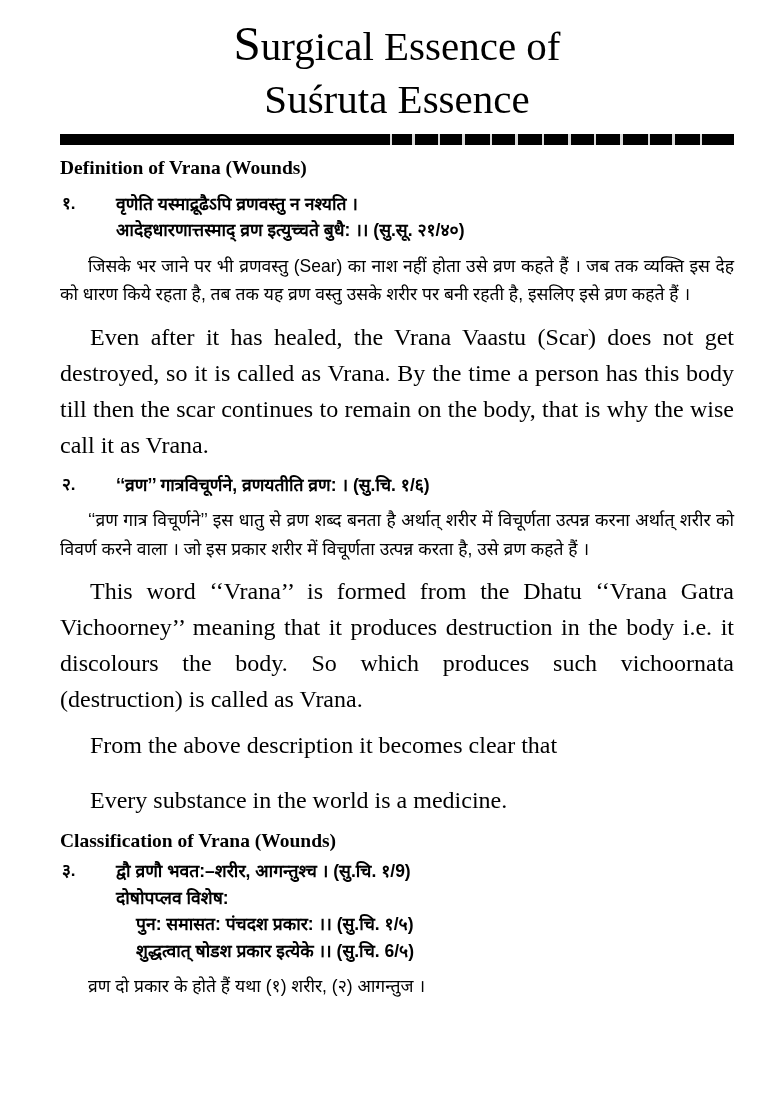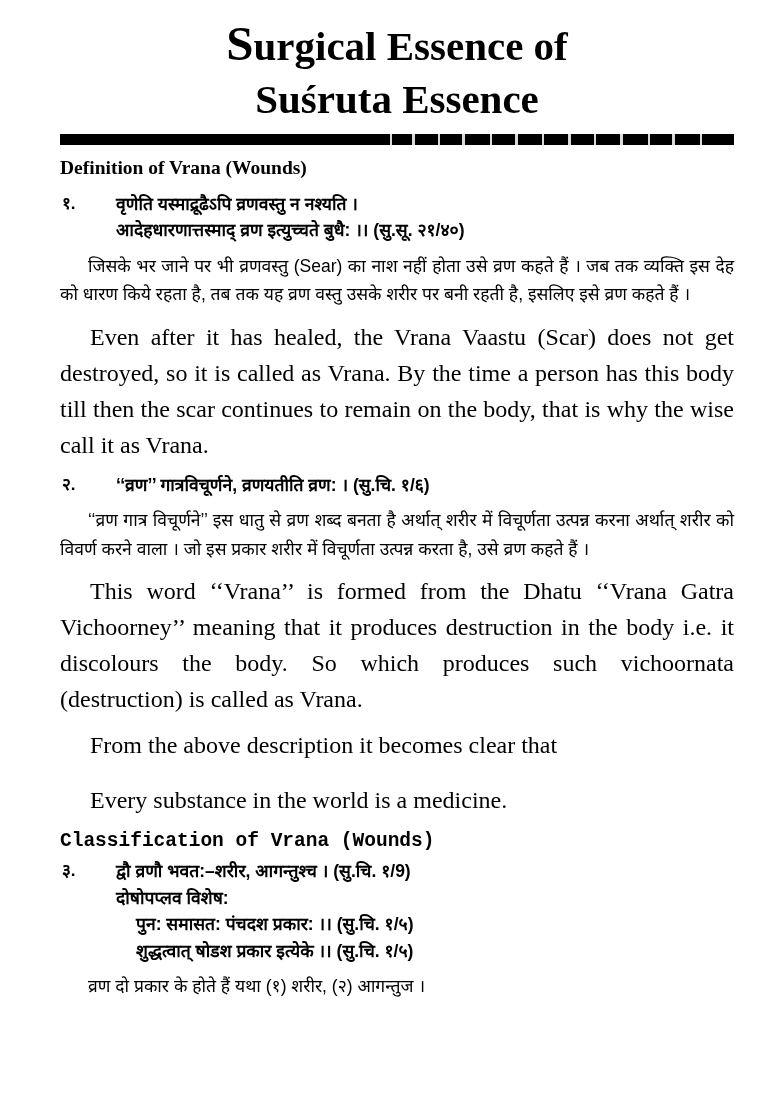--- a/index.html
+++ b/index.html
@@ -16,21 +16,21 @@
   .page {
     width: 780px;
     min-height: 1108px;
     box-sizing: border-box;
     padding: 10px 46px 8px 60px;
     position: relative;
   }
   .book-title {
     text-align: center;
     font-family: "Liberation Serif", "DejaVu Serif", serif;
-    font-weight: bold;
+    font-weight: normal;
     font-size: 41px;
     line-height: 1.22;
     letter-spacing: 0px;
     margin: 4px 0 0 0;
   }
   .book-title .line {
     display: block;
     white-space: nowrap;
   }
   .book-title .drop {
@@ -51,21 +51,21 @@
     background: #ffffff;
     opacity: 0.85;
   }
   .heading {
     font-family: "Liberation Serif", "DejaVu Serif", serif;
     font-weight: bold;
     font-size: 19.5px;
     margin: 0 0 12px 0;
   }
   .heading2 {
-    font-family: Liberation Mono, monospace;
+    font-family: Liberation Serif, serif;
     font-weight: bold;
     font-size: 19.5px;
     margin: 12px 0 6px 0;
   }
   .sutra-row {
     display: flex;
     align-items: flex-start;
     margin: 3px 0 0 0;
   }
   .sutra-num {
@@ -182,20 +182,20 @@
 
   <div>
     <div class="heading2">Classification of Vrana (Wounds)</div>
 
     <div class="sutra-row">
       <div class="sutra-num">३.</div>
       <div class="sutra-body">
         <p class="dev-bold">द्वौ व्रणौ भवत:–शरीर, आगन्तुश्च । (सु.चि. १/9)</p>
         <p class="dev-bold">दोषोपप्लव विशेष:</p>
         <p class="dev-bold indent1">पुन: समासत: पंचदश प्रकार: ।। (सु.चि. १/५)</p>
-        <p class="dev-bold indent1">शुद्धत्वात् षोडश प्रकार इत्येके ।। (सु.चि. १/५)</p>
+        <p class="dev-bold indent1">शुद्धत्वात् षोडश प्रकार इत्येके ।। (सु.चि. 6/५)</p>
       </div>
     </div>
 
     <p class="dev-para ind">व्रण दो प्रकार के होते हैं यथा (१) शरीर, (२) आगन्तुज ।</p>
   </div>
 
 </div>
 
 </body></html>

